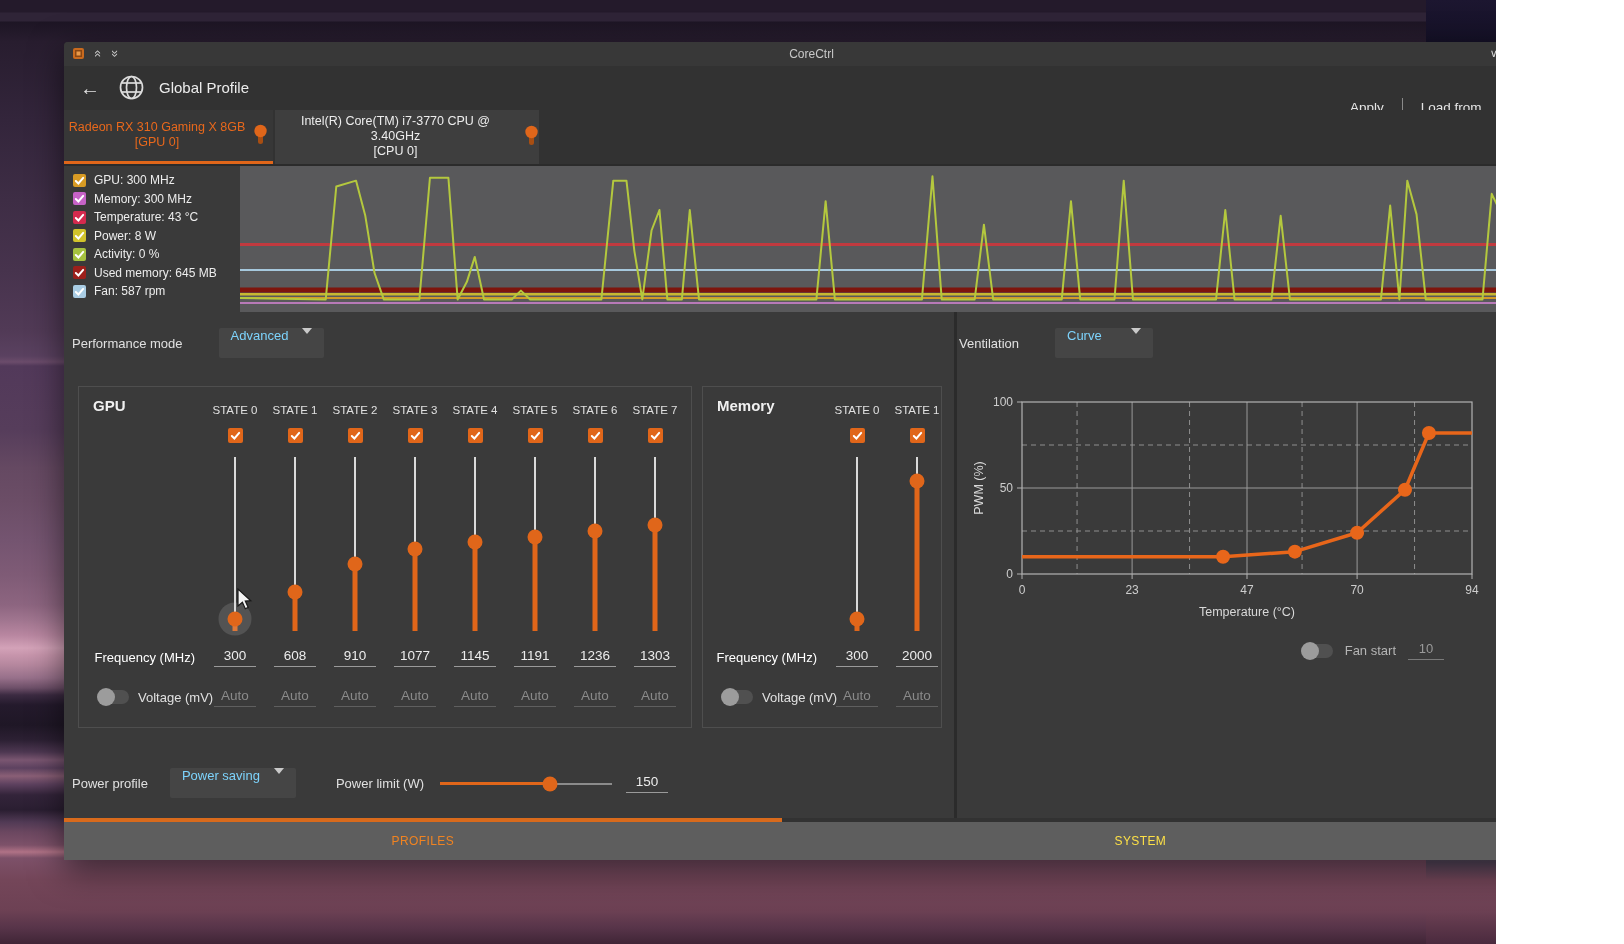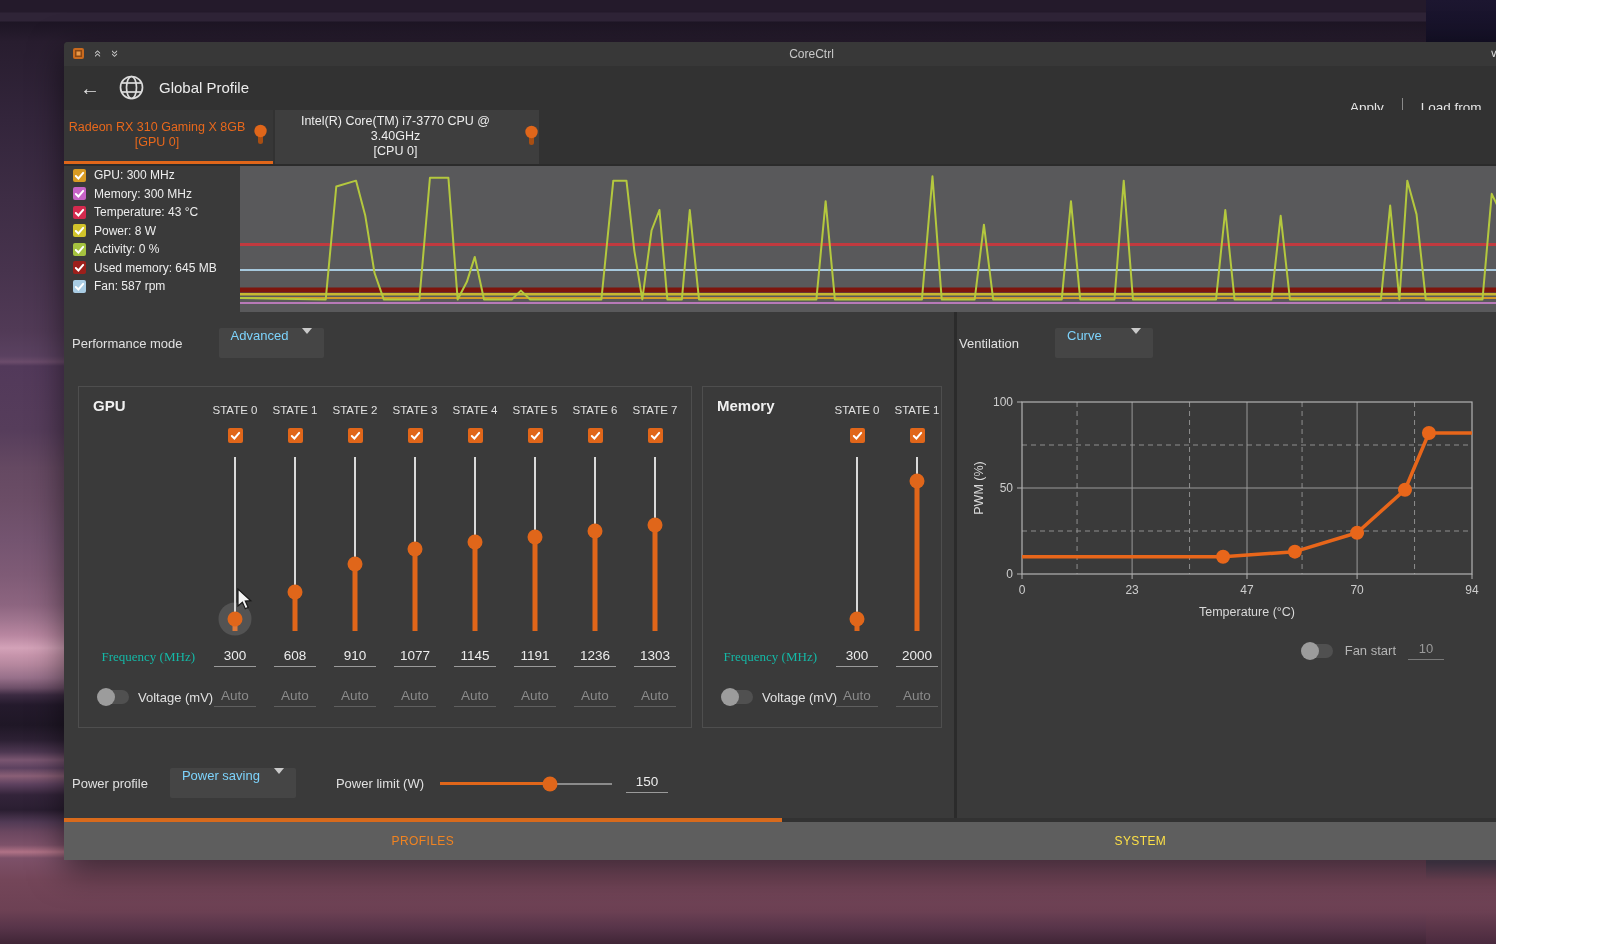--- a/index.html
+++ b/index.html
@@ -51,21 +51,21 @@
   .hdivider{width:1px;height:20px;background:#8a8a8a;}
   
   .tabrow{height:54px;background:var(--win-bg);display:flex;}
   .dev-tab{display:flex;align-items:center;justify-content:center;gap:8px;
     font-size:12.5px;line-height:15px;text-align:center;position:relative;}
   .dev-tab .tab-text{display:flex;flex-direction:column;}
   .dev-tab.t1{width:209px;background:#373737;color:#e8681c;border-bottom:3px solid #e0661a;}
   .dev-tab.t2{width:264px;background:#3e3e3e;color:#ededed;margin-left:2px;}
   
   .sensor-row{height:147px;display:flex;border-top:2px solid #2b2b2b;}
-  .legend{width:176px;background:var(--panel-bg);box-sizing:border-box;}
+  .legend{width:176px;background:var(--panel-bg);padding-top:5px;box-sizing:border-box;}
   .legend-row{display:flex;align-items:center;gap:8px;padding:2px 0 2px 9px;height:14.5px;}
   .legend-cb{width:13px;height:13px;border-radius:2px;display:flex;align-items:center;justify-content:center;flex:0 0 auto;}
   .legend-label{font-size:12px;color:#ededed;white-space:nowrap;}
   .monitor{flex:1;background:#59595b;}
   .monitor svg{display:block;width:100%;height:100%;}
   
   .main-row{height:507px;display:flex;}
   .left-panel{width:890px;background:var(--panel-bg);position:relative;box-sizing:border-box;}
   .right-panel{width:542px;background:var(--panel-bg);border-left:3px solid #2b2b2b;box-sizing:border-box;}
   .right-gutter{flex:1;background:#323232;}
@@ -85,21 +85,21 @@
   .sg-title{font-weight:bold;font-size:15px;color:#f0f0f0;padding-left:6px;align-self:start;}
   .sg-state{font-size:11.5px;color:#e0e0e0;text-align:center;white-space:nowrap;}
   .sg-cb-cell{display:flex;justify-content:center;}
   .cb{width:15px;height:15px;background:var(--orange);border-radius:2px;display:flex;align-items:center;justify-content:center;}
   .vslider{position:relative;height:188px;}
   .vtrack{position:absolute;left:50%;transform:translateX(-50%);width:2px;background:#d9d9d9;top:8px;}
   .vfill{position:absolute;left:50%;transform:translateX(-50%);width:5px;background:var(--orange);bottom:6px;}
   .vhandle{position:absolute;left:50%;width:15px;height:15px;border-radius:50%;background:var(--orange);
     transform:translate(-50%,-50%);}
   .vhandle.hover{box-shadow:0 0 0 9px rgba(220,220,220,.16);}
-  .sg-freq-label{font-size:13px;color:#14b8a6;text-align:right;padding-right:10px;white-space:nowrap;font-family:Liberation Serif, serif;}
+  .sg-freq-label{font-size:13px;color:#ffffff;text-align:right;padding-right:10px;white-space:nowrap;}
   .ufield{width:42px;margin:0 auto;text-align:center;font-size:13.5px;color:#ececec;
     border-bottom:1px solid #9a9a9a;padding-bottom:3px;}
   .ufield.muted{color:#8a8a8a;border-bottom-color:#5f5f5f;}
   .sg-volt-cell{display:flex;align-items:center;gap:9px;padding-left:12px;font-size:13px;color:#e0e0e0;white-space:nowrap;}
   .toggle{width:30px;height:14px;background:#505050;border-radius:7px;position:relative;flex:0 0 auto;}
   .toggle .knob{position:absolute;left:-2px;top:-2px;width:18px;height:18px;border-radius:50%;background:#9c9c9c;}
   .power-row{display:flex;align-items:center;margin:40px 0 0 8px;height:30px;}
   .power-row .plabel{font-size:13px;color:#e0e0e0;margin-right:22px;}
   .power-row .limlabel{font-size:13px;color:#e0e0e0;margin-left:40px;margin-right:16px;}
   .hslider{position:relative;width:172px;height:16px;}

